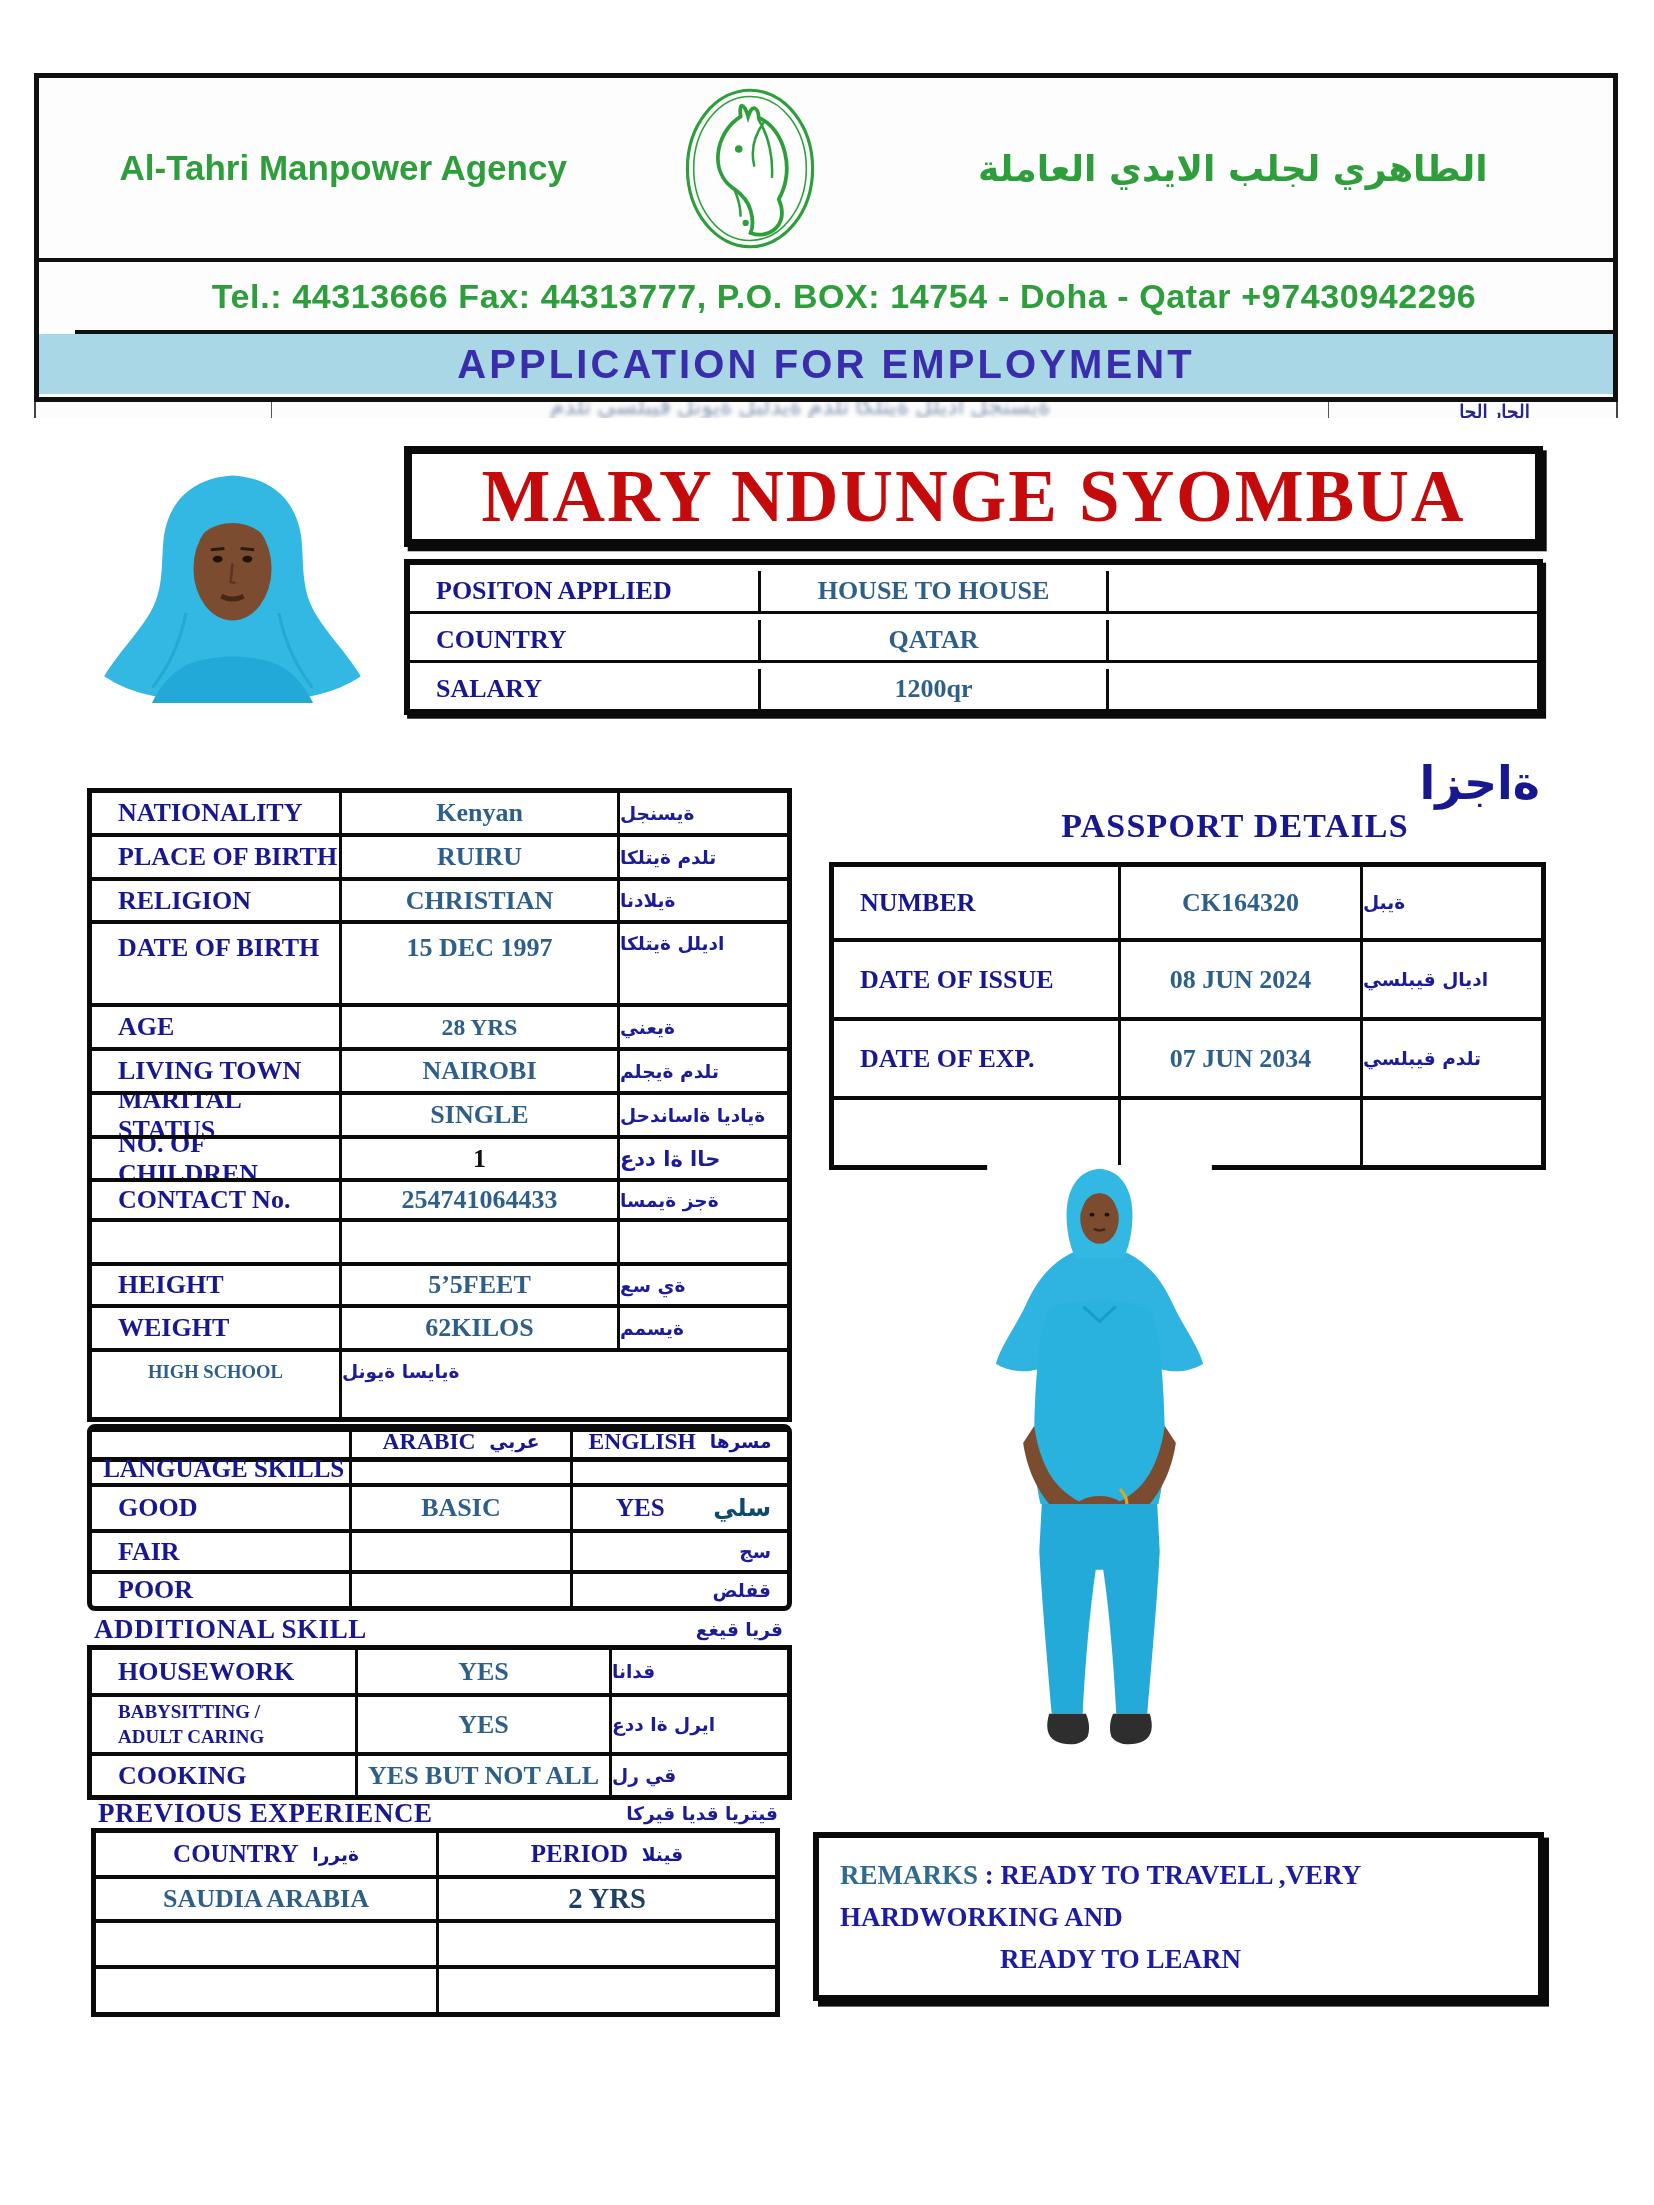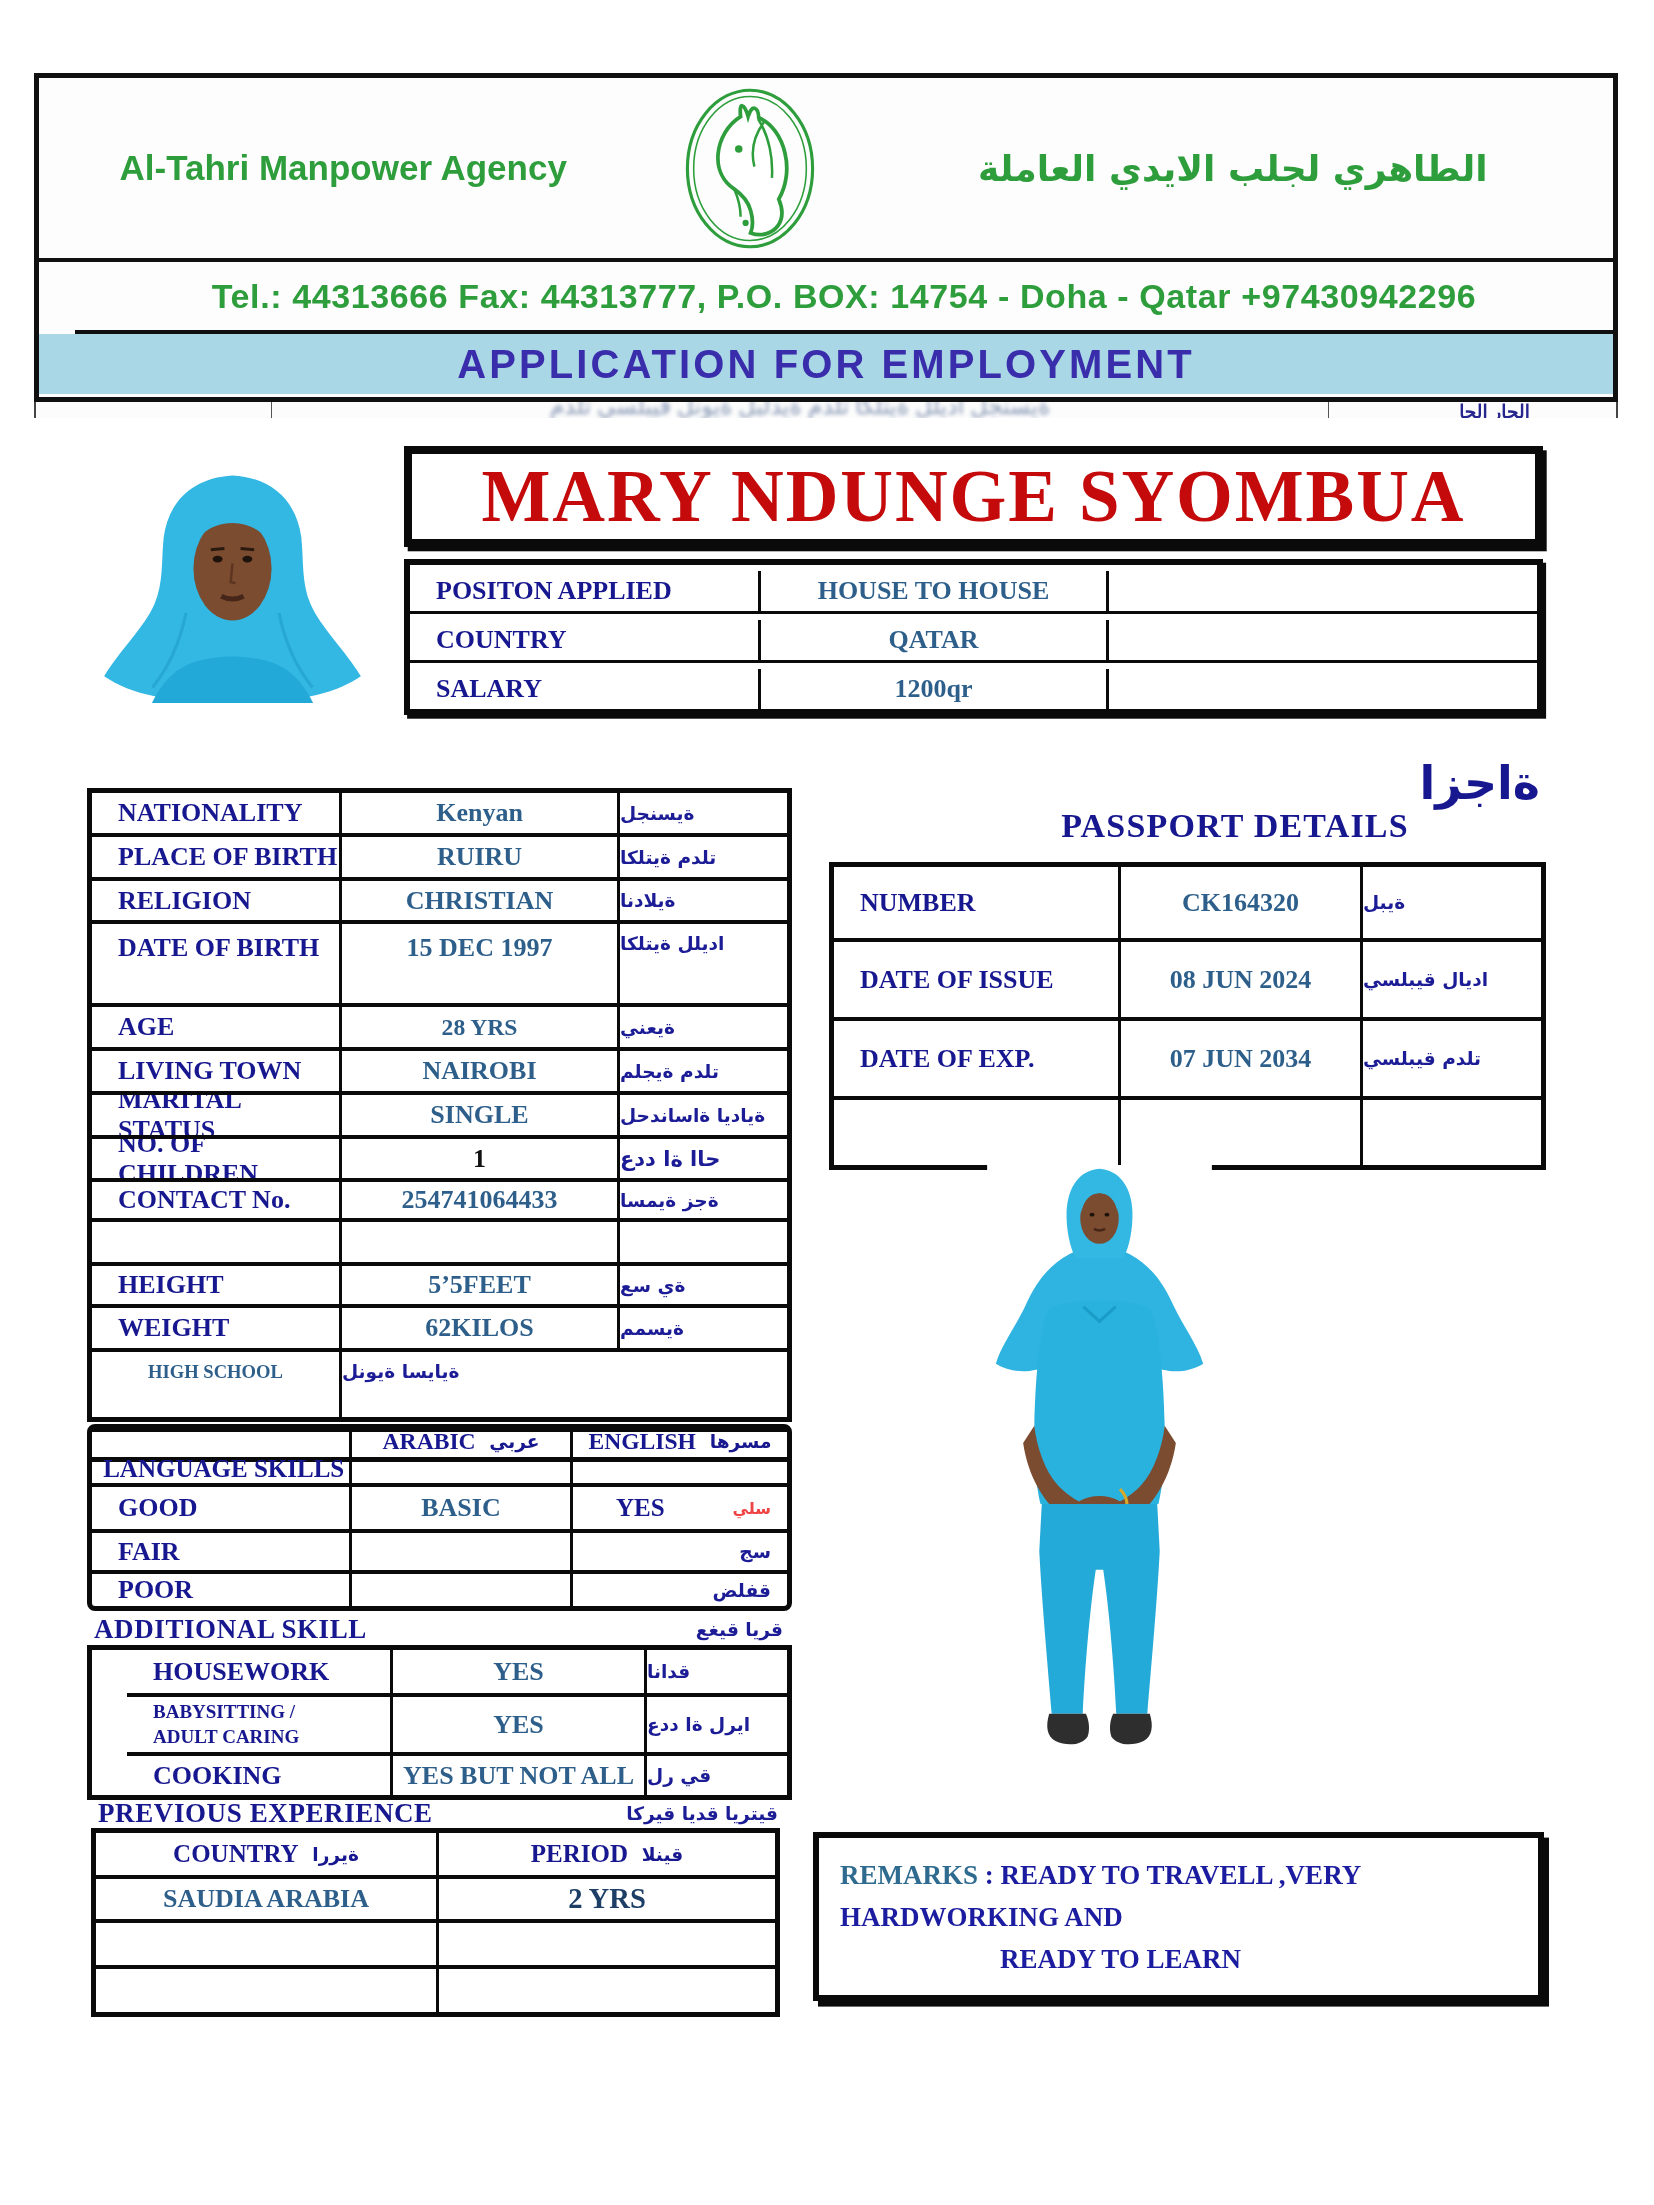--- a/index.html
+++ b/index.html
@@ -52,21 +52,21 @@
   .gcell:last-child{border-right:none;}
   .gcell.top{align-items:flex-start;padding-top:8.7px;}
   .ar{direction:rtl;font-weight:bold;color:#1c1c96;font-size:18.6px;justify-content:flex-end;
       padding-right:16px;font-family:"DejaVu Sans",sans-serif;}
   .cval{justify-content:center;font-weight:bold;color:#2d5f8a;font-size:26px;text-align:center;}
   .small{font-size:18.6px;}
   .black{color:#111;}
   
   .pers .grow{grid-template-columns:250px 278px 1fr;}
   .lang .grow{grid-template-columns:260px 221px 1fr;}
-  .skls .grow{grid-template-columns:266px 254px 1fr;margin-left:35px;}
+  .skls .grow{grid-template-columns:266px 254px 1fr;}
   .prev .grow{grid-template-columns:343px 1fr;}
   .pass .grow{grid-template-columns:287px 242px 1fr;}
   .clip-top{margin-top:-6.2px;}
   .hdr-mix{justify-content:center;gap:13.7px;font-weight:bold;color:#17178f;font-size:23.6px;}
   .hdr-mix .mixar{font-size:18.6px;font-family:"DejaVu Sans",sans-serif;}
   .cell-split{justify-content:space-between;padding:0 16px 0 43px;}
   
   .sec-title{position:absolute;display:flex;justify-content:space-between;align-items:center;}
   .sec-title .t{font-weight:bold;color:#17178f;font-size:27px;letter-spacing:0.6px;}
   .sec-title .a{direction:rtl;font-weight:bold;color:#1c1c96;font-size:18.6px;
@@ -271,21 +271,21 @@
     <div class="grow" style="height:21px">
       <div class="gcell lbl clip-top" style="font-size:25px;padding-left:11.2px;">LANGUAGE SKILLS</div>
       <div class="gcell"></div>
       <div class="gcell"></div>
     </div>
     <div class="grow" style="height:42px">
       <div class="gcell lbl">GOOD</div>
       <div class="gcell cval">BASIC</div>
       <div class="gcell cell-split">
         <span style="font-weight:bold;color:#17178f;font-size:25px;">YES</span>
-        <span class="mixar" dir="rtl" style="font-weight:bold;color:#ef4444;font-size:16px;font-family:'DejaVu Sans',sans-serif;">سلي</span>
+        <span class="mixar" dir="rtl" style="font-weight:bold;color:#0c4a6e;font-size:24px;font-family:'DejaVu Sans',sans-serif;">سلي</span>
       </div>
     </div>
     <div class="grow" style="height:37px">
       <div class="gcell lbl">FAIR</div>
       <div class="gcell"></div>
       <div class="gcell cell-split">
         <span></span>
         <span class="mixar" dir="rtl" style="font-weight:bold;color:#1c1c96;font-size:18.6px;font-family:'DejaVu Sans',sans-serif;">سج</span>
       </div>
     </div>

